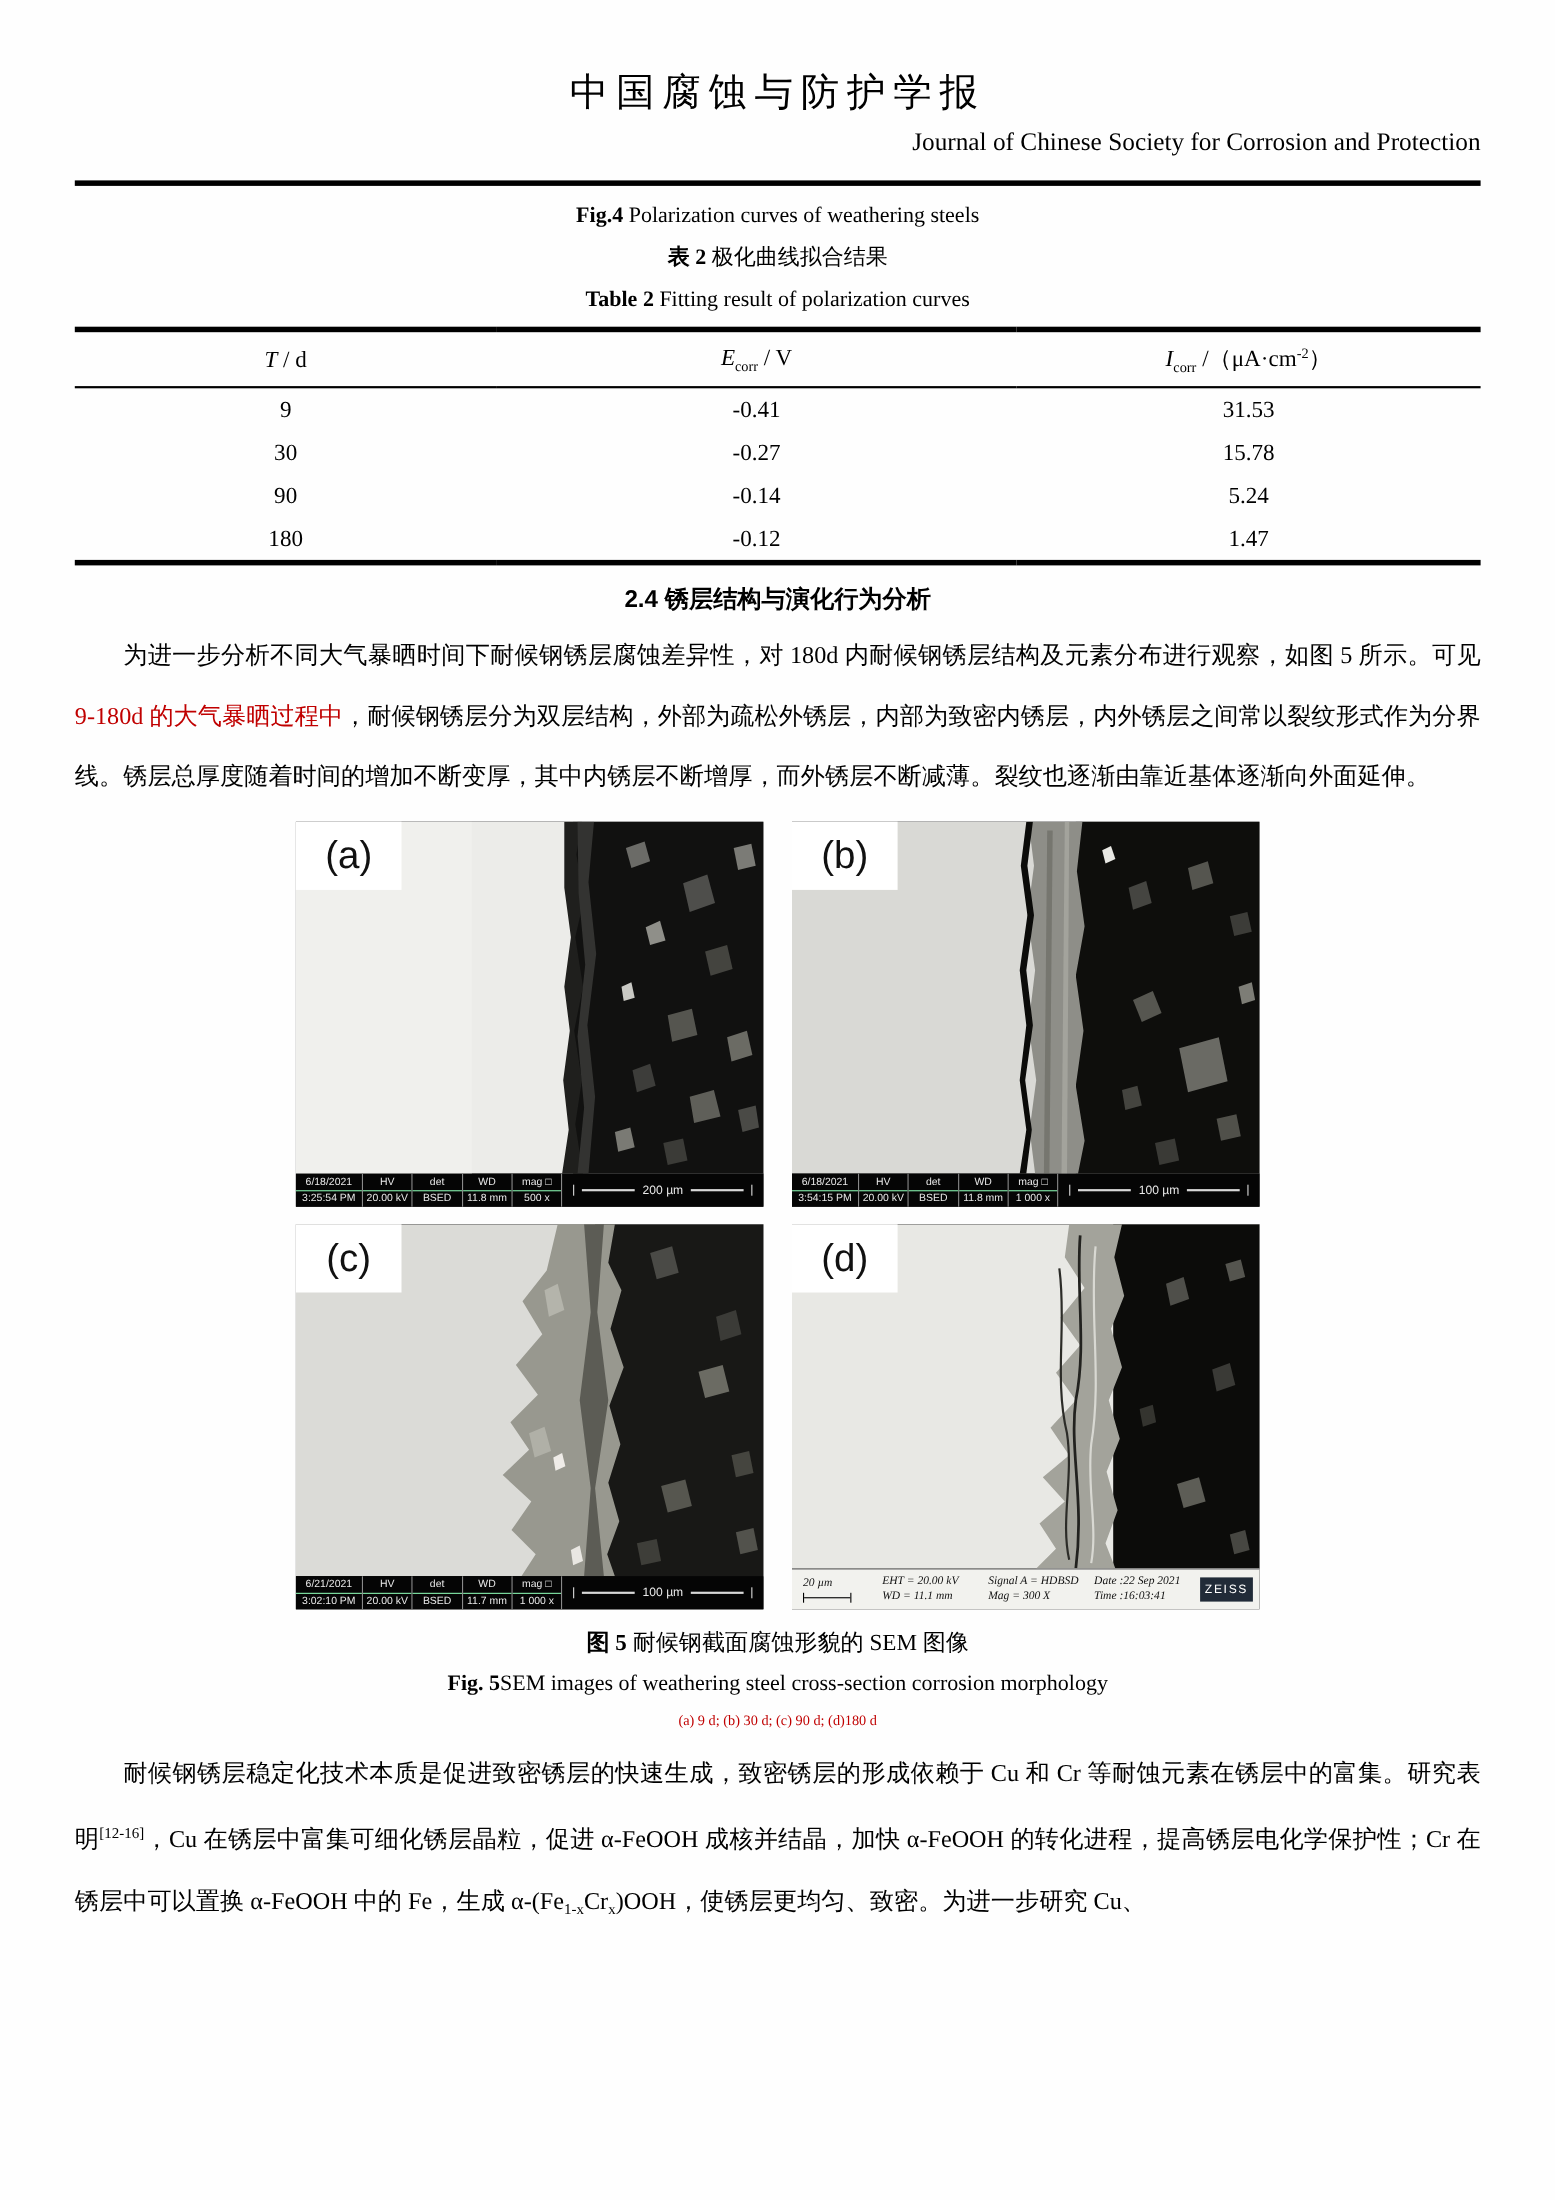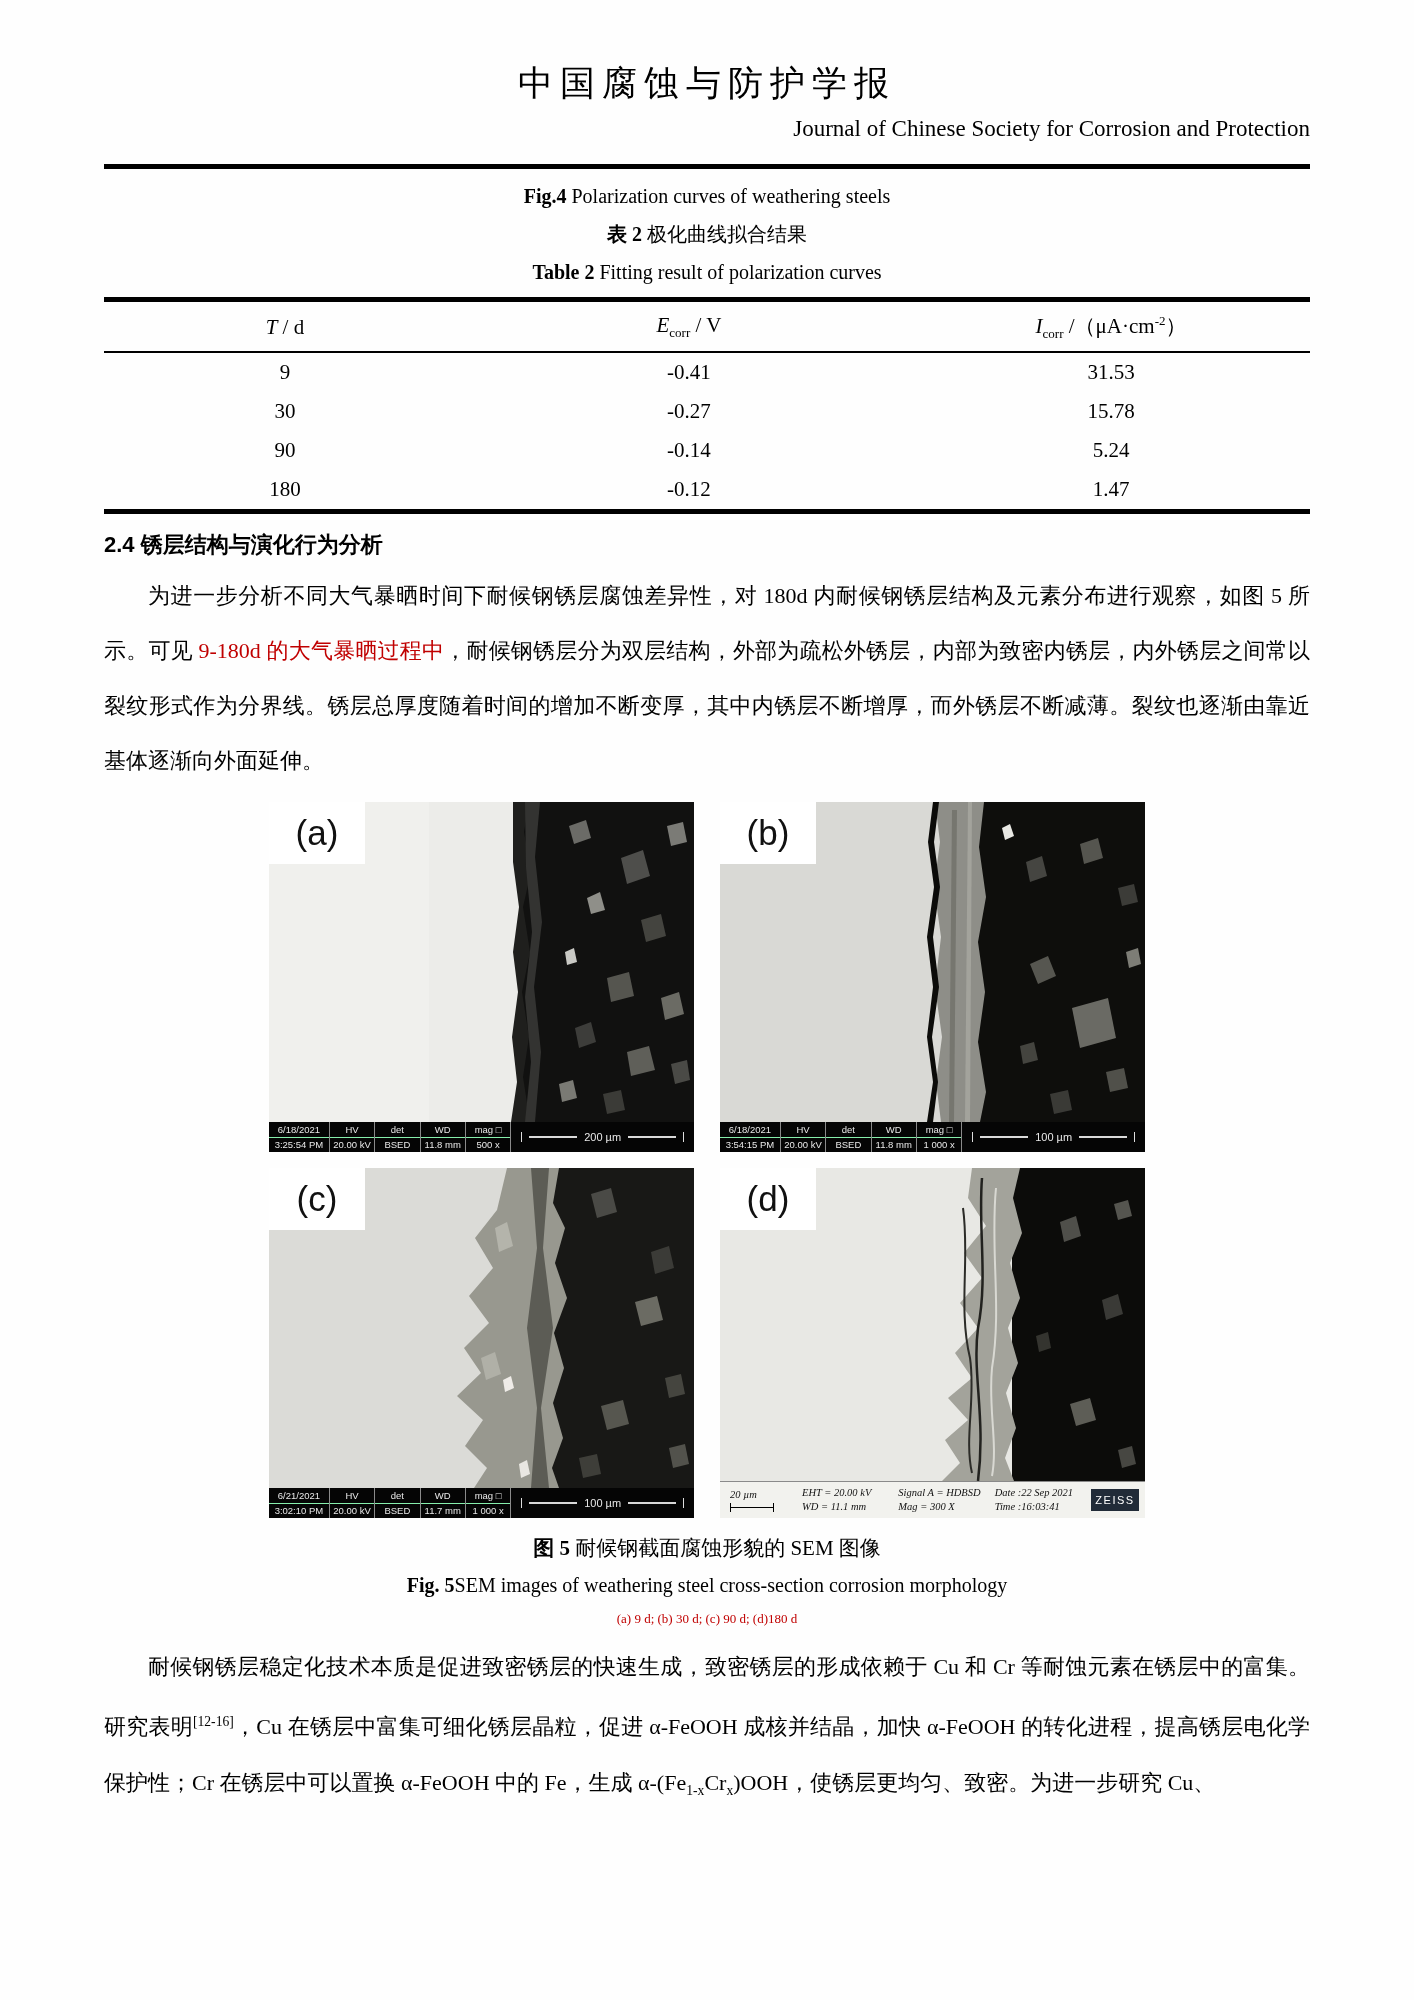--- a/index.html
+++ b/index.html
@@ -5,21 +5,21 @@
   html,body{margin:0;padding:0;background:#ffffff;}
   .page{
     position:relative;
     width:1414px;height:2000px;
     margin:0 auto;
     background:#fefefe;
     font-family:"Liberation Serif", serif;
     color:#000;
     overflow:hidden;
   }
-  .content{padding:0 104px;}
+  .content{padding:0 68px;}
   
   .journal-cn{
     padding-top:62px;
     text-align:center;
     font-size:35px;
     letter-spacing:7px;
     line-height:44px;
   }
   .journal-en{
     margin-top:8px;
@@ -59,20 +59,21 @@
   .col-t{width:30%;}
   .col-e{width:37%;}
   .col-i{width:33%;}
   
   .section-heading{
     margin:16px 0 0 0;
     font-family:"Liberation Sans", sans-serif;
     font-size:22px;
     font-weight:bold;
     line-height:30px;
+    text-align:center;
   }
   .body-para{
     margin:8px 0 0 0;
     font-size:22px;
     line-height:55px;
     text-align:justify;
     text-indent:2em;
   }
   
   .figure-grid{

